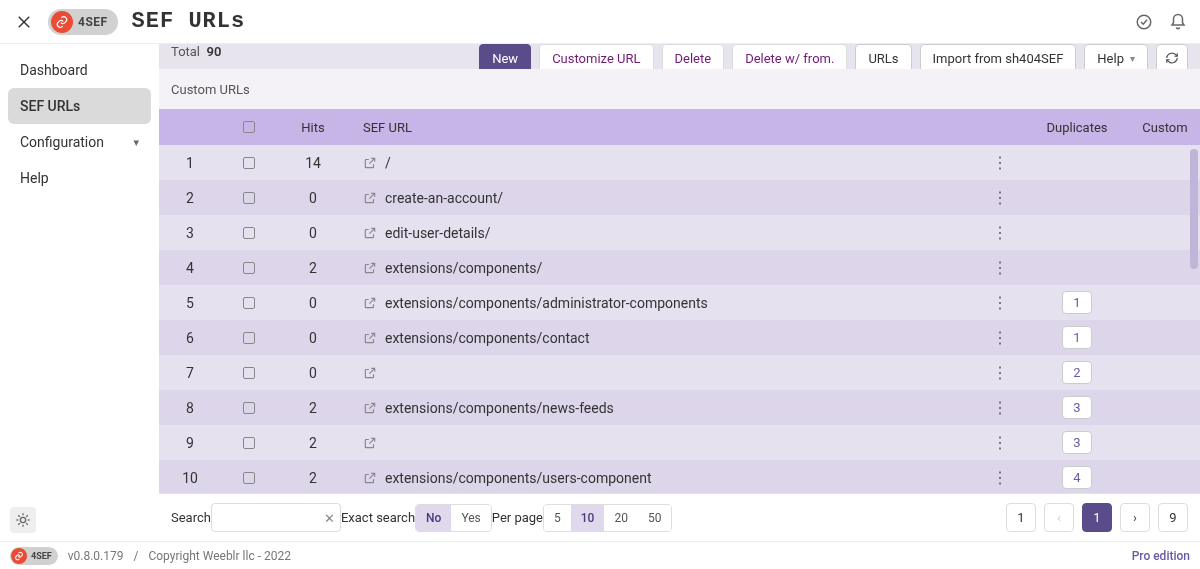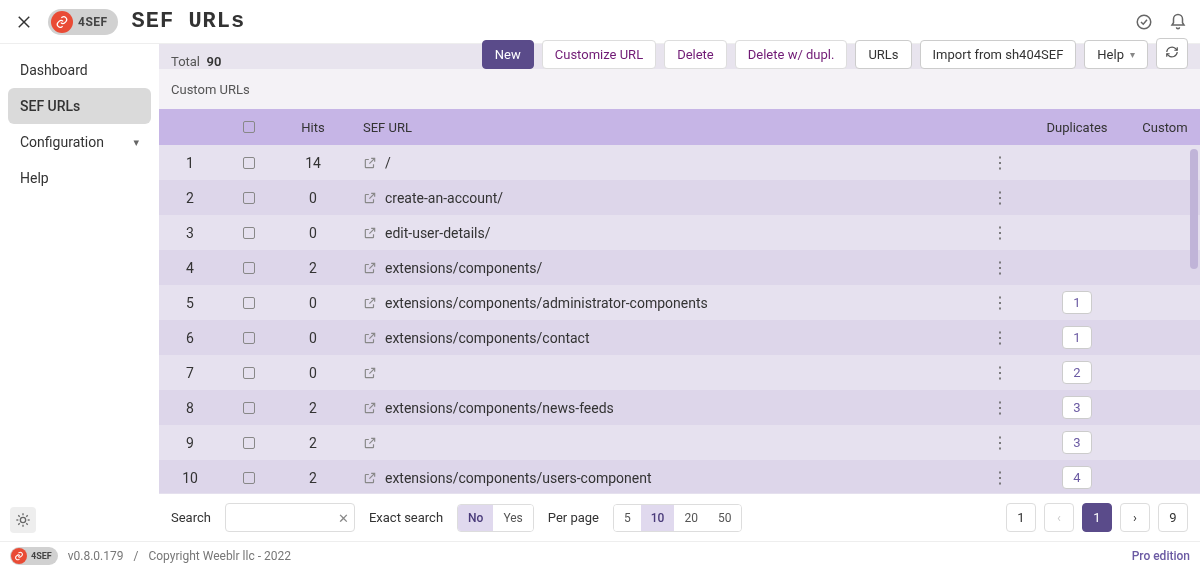--- a/index.html
+++ b/index.html
@@ -17,21 +17,21 @@
 
 .container { display: flex; height: 497px; }
 .sidebar { width: 159px; background: #fff; padding: 8px; display:flex; flex-direction:column; }
 .side-item { display: flex; align-items: center; justify-content: space-between; padding: 10px 12px; border-radius: 6px; color: #333; cursor: pointer; font-size: 14px; }
 .side-item.active { background: #dadada; font-weight: 500; }
 .side-item .chev { font-size: 11px; color: #666; }
 .side-bottom { margin-top: auto; }
 .theme-btn { width: 26px; height: 26px; border-radius: 4px; background: #eee; display:flex; align-items:center; justify-content:center; cursor:pointer; margin: 0 0 0 2px; }
 
 .main { flex: 1; display: flex; flex-direction: column; background: #f4f2f6; }
-.toolbar { height: 25px; background: #e8e4ee; display: flex; align-items: flex-end; padding: 0 12px; gap: 8px; }
+.toolbar { height: 25px; background: #e8e4ee; display: flex; align-items: flex-start; padding: 0 12px; gap: 8px; }
 .total { font-size: 13px; color: #555; }
 .total b { font-weight: 600; color: #333; }
 .spacer { flex: 1; }
 .btn { border: 1px solid #ccc; background: #fff; padding: 6px 12px; border-radius: 4px; font-size: 13px; cursor: pointer; color: #333; }
 .btn.primary { background: #5a4b8a; color: #fff; border-color: #5a4b8a; }
 .btn.disabled { color: #701a75; border-color: #ddd; cursor: default; }
 .btn.help { display:flex; align-items:center; gap:6px; }
 .btn.iconly { padding: 6px 8px; }
 
 .subbar { height: 40px; display: flex; align-items: center; padding: 0 12px; gap: 12px; background: #f4f2f6; }
@@ -50,21 +50,21 @@
 .col-dup { width: 106px; display:flex; justify-content:center; }
 .col-cus { width: 70px; text-align: center; }
 .link-ico { width: 14px; height: 14px; color: #888; }
 .tbody .row { display:flex; height:35px; align-items:center; font-size:14px; color:#333; }
 .tbody .row:nth-child(odd){ background:#e6e1ef; }
 .tbody .row:nth-child(even){ background:#ddd6ea; }
 .chk { width:12px; height:12px; border:1.5px solid #888; border-radius:2px; display:inline-block; }
 .dots { color:#666; cursor:pointer; font-size:16px; line-height:1; }
 .dup-badge { background:#fff; border:1px solid #ccc; border-radius:4px; padding:3px 10px; font-size:13px; color:#6b5aa3; cursor:pointer; }
 
-.footer { height: 48px; border-top: 1px solid #e5e0ee; background:#fff; display:flex; align-items:center; padding: 0 12px; gap: 14px; font-size: 13px; }
+.footer { height: 48px; border-top: 1px solid #e5e0ee; background:#fff; display:flex; align-items:center; padding: 0 12px; font-size: 13px; }
 .search-box { position: relative; width: 130px; }
 .search-box input { width: 100%; border:1px solid #ddd; border-radius:4px; padding:6px 24px 6px 8px; font-size:13px; }
 .search-box .clr { position:absolute; right:6px; top:50%; transform:translateY(-50%); color:#888; cursor:pointer; }
 .seg.sm button { padding: 6px 10px; font-size: 12px; }
 .pager { margin-left:auto; display:flex; gap:8px; align-items:center; }
 .pg { border:1px solid #ddd; background:#fff; border-radius:4px; padding:6px 10px; font-size:13px; cursor:pointer; min-width:30px; text-align:center; }
 .pg.dark { background:#5a4b8a; color:#fff; border-color:#5a4b8a; }
 .pg.disabled { color:#ccc; }
 
 .statusbar { height: 28px; background:#fff; border-top:1px solid #eee; display:flex; align-items:center; padding:0 10px; font-size:12px; color:#777; gap:10px; }
@@ -143,21 +143,21 @@
     </div>
   </div>
 
   <div class="main">
     <div class="toolbar">
       <div class="total"><span>Total</span>&nbsp;&nbsp;<b>90</b></div>
       <div class="spacer"></div>
       <button class="btn primary">New</button>
       <button class="btn disabled">Customize URL</button>
       <button class="btn disabled">Delete</button>
-      <button class="btn disabled">Delete w/ dupl.</button>
+      <button class="btn disabled">Delete w/ from.</button>
       <button class="btn">URLs</button>
       <button class="btn">Import from sh404SEF</button>
       <button class="btn help">
           <span>Help</span>
           <span style="font-size:10px;color:#888">▾</span>
         </button>
       <button class="btn iconly"><svg viewBox="0 0 24 24" width="14" height="14" fill="none" stroke="#555" stroke-width="2">
             <path d="M3 12a9 9 0 0 1 15-6l3 3"></path>
             <path d="M21 4v5h-5"></path>
             <path d="M21 12a9 9 0 0 1-15 6l-3-3"></path>

